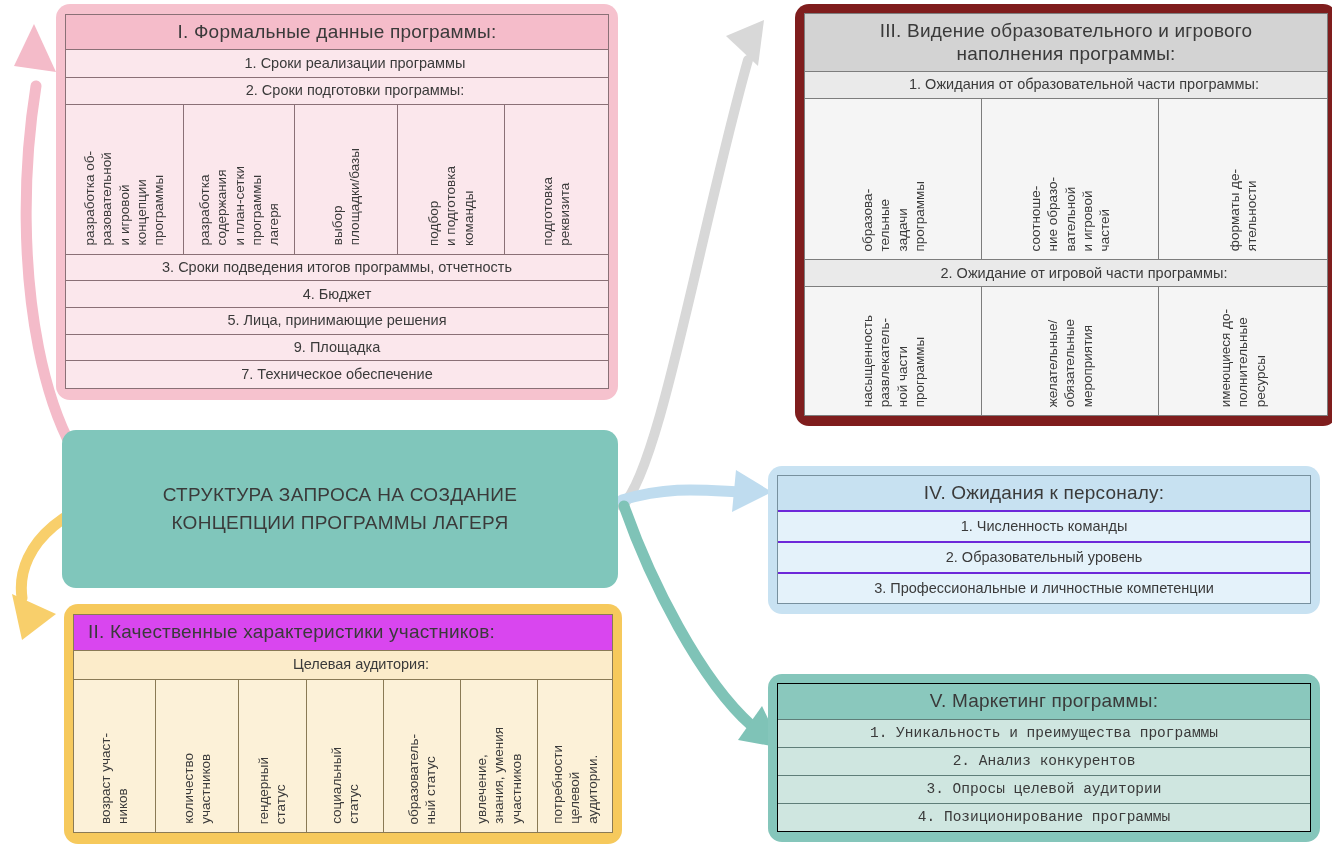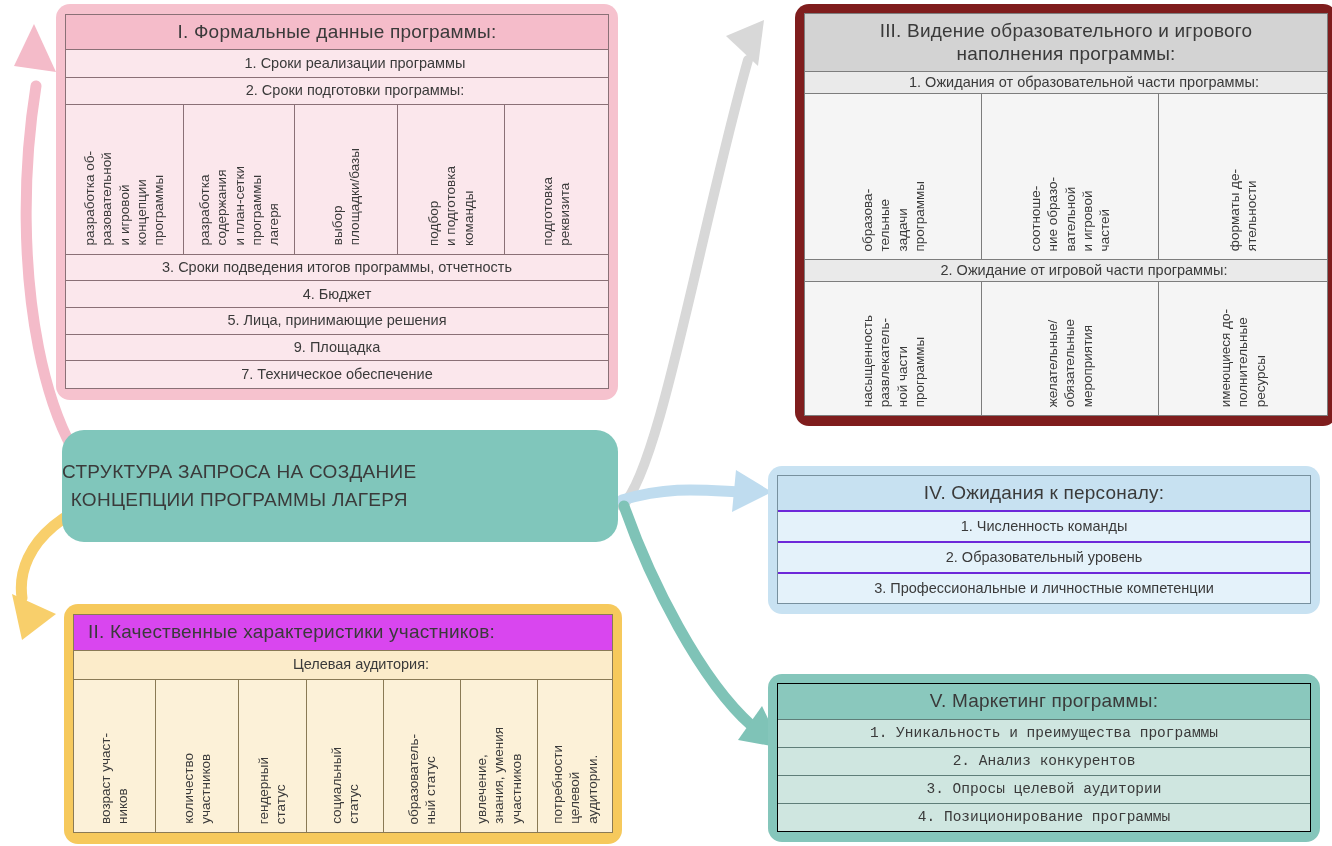--- a/index.html
+++ b/index.html
@@ -36,41 +36,41 @@
   #block1 .row,#block1 .vstrip{border-bottom:1px solid #8a7076;}
   #block1 .row:last-child{border-bottom:none;}
   #block1 .hdr{background:#f5bcca;height:38px;}
   #block1 .sub{background:#fbe7ec;height:30px;}
   #block1 .item{background:#fbe7ec;height:29px;}
   #block1 .vstrip{background:#fbe7ec;height:163px;}
   #block1 .vcell{border-right:1px solid #8a7076;}
   #block1 .vcell:last-child{border-right:none;}
 
   
-  #center{left:62px;top:430px;width:556px;height:112px;background:#80c6bb;
-          display:flex;align-items:center;justify-content:flex-start;border-radius:22px;}
+  #center{left:62px;top:430px;width:556px;height:158px;background:#80c6bb;
+          display:flex;align-items:center;justify-content:center;border-radius:14px;}
   #center .ttl{font-size:19px;text-align:center;line-height:1.45;color:#3a3a3a;letter-spacing:.3px;white-space:pre-line;}
 
   
   #block2{left:64px;top:604px;width:558px;height:240px;background:#f6c95c;padding:10px 9px 11px 9px;}
   #block2 .tbl{border:1px solid #8a7a55;}
   #block2 .row,#block2 .vstrip{border-bottom:1px solid #8a7a55;}
   #block2 .hdr{background:#d946ef;height:36px;}
   #block2 .sub{background:#fcecca;height:29px;}
   #block2 .vstrip{background:#fcf1d8;flex:1 1 auto;border-bottom:none;}
   #block2 .vcell{border-right:1px solid #8a7a55;}
   #block2 .vcell:last-child{border-right:none;}
 
   
   #block3{left:772px;top:4px;width:542px;height:422px;background:#7f1d1d;padding:9px 9px 10px 9px;margin-left:23px;}
   #block3 .tbl{border:1px solid #7d7d7d;}
   #block3 .row,#block3 .vstrip{border-bottom:1px solid #7d7d7d;}
   #block3 .row:last-child{border-bottom:none;}
   #block3 .hdr{background:#d3d3d3;height:58px;}
-  #block3 .sub{background:#eaeaea;height:22px;}
+  #block3 .sub{background:#eaeaea;height:27px;}
   #block3 .vstrip{background:#f5f5f5;}
   #block3 #g1{height:146px;}
   #block3 #g2{flex:1 1 auto;border-bottom:none;}
   #block3 .vcell{border-right:1px solid #7d7d7d;}
   #block3 .vcell:last-child{border-right:none;}
 
   
   #block4{left:768px;top:466px;width:552px;height:148px;background:#c8e2f2;padding:9px 9px 10px 9px;}
   #block4 .tbl{border:1px solid #77909e;}
   #block4 .row{border-bottom:2px solid #6d28d9;}

